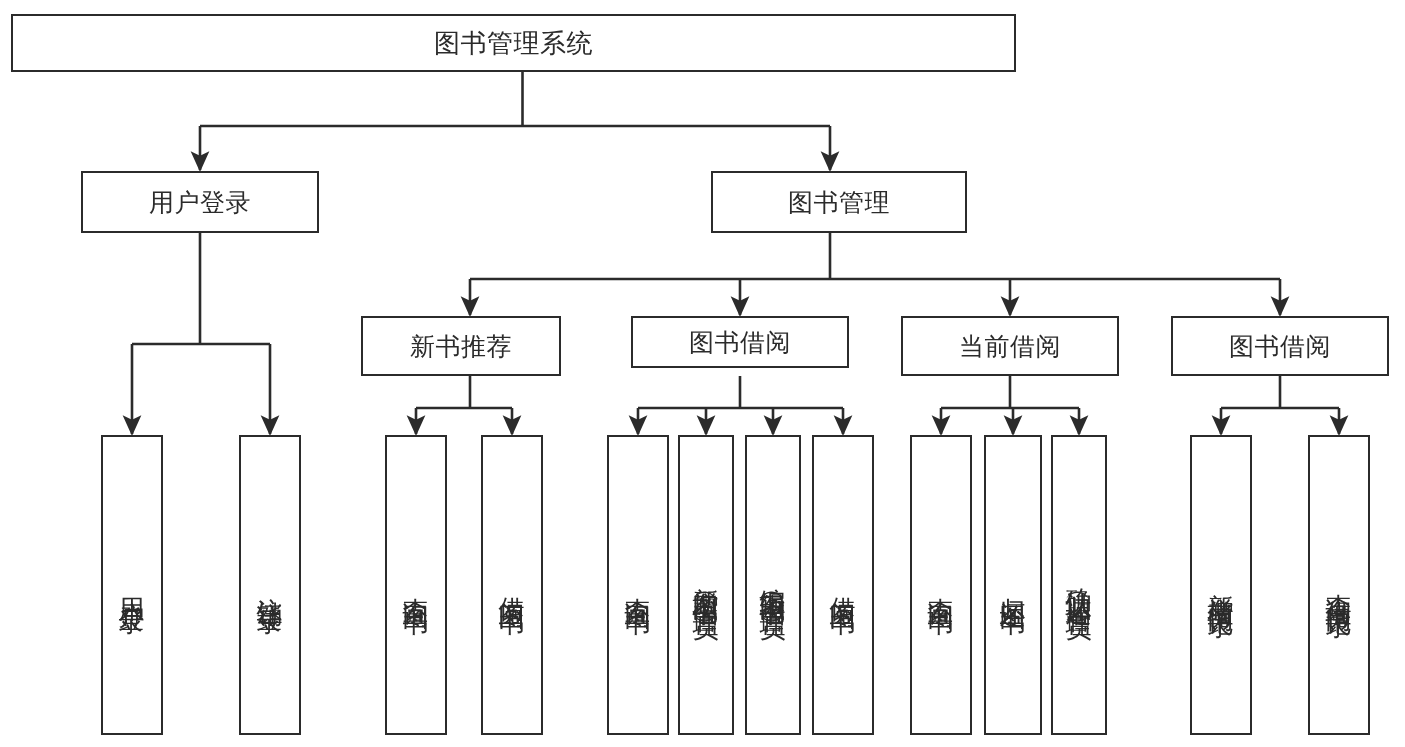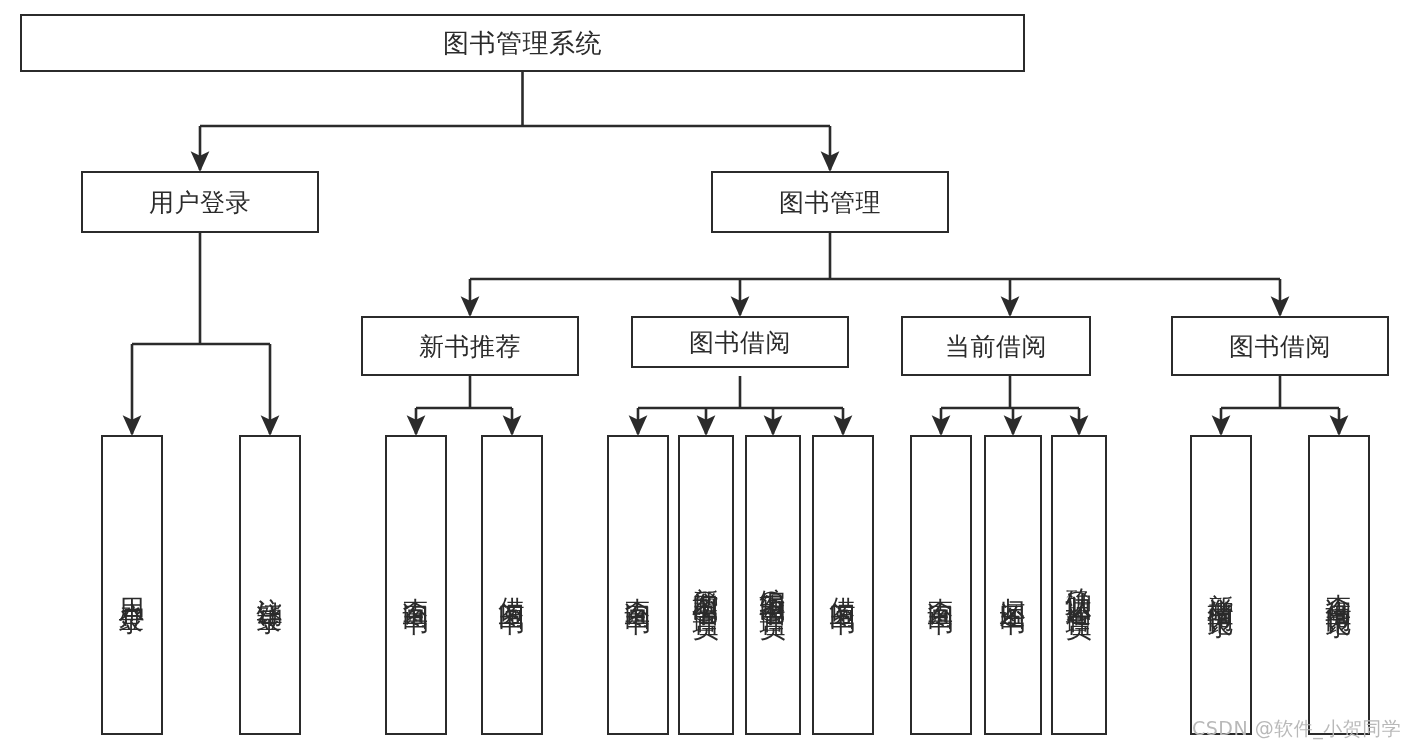--- a/index.html
+++ b/index.html
@@ -111,36 +111,36 @@
         <path d="M1013 408 L1013 434" marker-end="url(#arrowhead)"></path>
         <path d="M1079 408 L1079 434" marker-end="url(#arrowhead)"></path>
         <path d="M1280 376 L1280 408"></path>
         <path d="M1221 408 L1339 408"></path>
         <path d="M1221 408 L1221 434" marker-end="url(#arrowhead)"></path>
         <path d="M1339 408 L1339 434" marker-end="url(#arrowhead)"></path>
       </g>
   </svg>
 
   <div id="node-layer">
-      <div class="node horizontal root" style="left: 20px; top: 14px; width: 1005px; height: 58px;">
+      <div class="node horizontal root" style="left: 11px; top: 14px; width: 1005px; height: 58px;">
         <span class="node-label">图书管理系统</span>
       </div>
       <div class="node horizontal" style="left: 81px; top: 171px; width: 238px; height: 62px;">
         <span class="node-label">用户登录</span>
       </div>
-      <div class="node horizontal" style="left: 711px; top: 171px; width: 238px; height: 62px;">
+      <div class="node horizontal" style="left: 711px; top: 171px; width: 256px; height: 62px;">
         <span class="node-label">图书管理</span>
       </div>
-      <div class="node horizontal" style="left: 361px; top: 316px; width: 218px; height: 60px;">
+      <div class="node horizontal" style="left: 361px; top: 316px; width: 200px; height: 60px;">
         <span class="node-label">新书推荐</span>
       </div>
       <div class="node horizontal" style="left: 631px; top: 316px; width: 218px; height: 52px;">
         <span class="node-label">图书借阅</span>
       </div>
-      <div class="node horizontal" style="left: 901px; top: 316px; width: 190px; height: 60px;">
+      <div class="node horizontal" style="left: 901px; top: 316px; width: 218px; height: 60px;">
         <span class="node-label">当前借阅</span>
       </div>
       <div class="node horizontal" style="left: 1171px; top: 316px; width: 218px; height: 60px;">
         <span class="node-label">图书借阅</span>
       </div>
       <div class="node vertical" style="left: 101px; top: 435px; width: 62px; height: 300px;">
         <span class="node-label">用户登录</span>
       </div>
       <div class="node vertical" style="left: 239px; top: 435px; width: 62px; height: 300px;">
         <span class="node-label">注销登录</span>
@@ -173,15 +173,14 @@
         <span class="node-label">确认归还（管理员）</span>
       </div>
       <div class="node vertical" style="left: 1190px; top: 435px; width: 62px; height: 300px;">
         <span class="node-label">新增借阅记录</span>
       </div>
       <div class="node vertical" style="left: 1308px; top: 435px; width: 62px; height: 300px;">
         <span class="node-label">查询借阅记录</span>
       </div>
     </div>
 
-  <div class="watermark" style="left: 1192px; top: 716px;">CSDN @软件_小贺同学</div>
 
 </div>
 
 </body></html>

